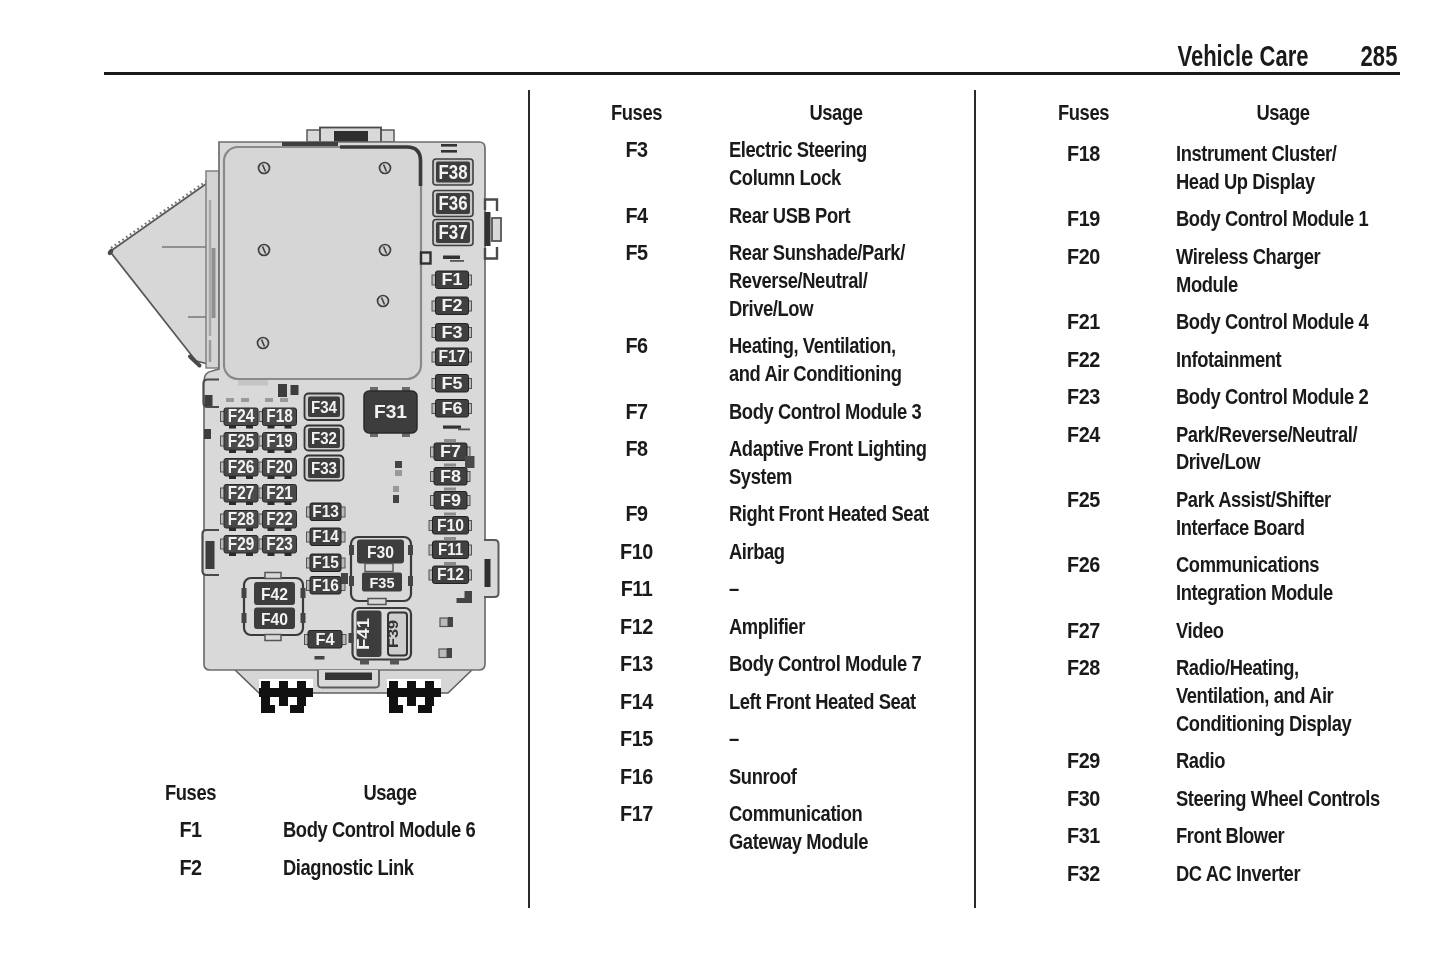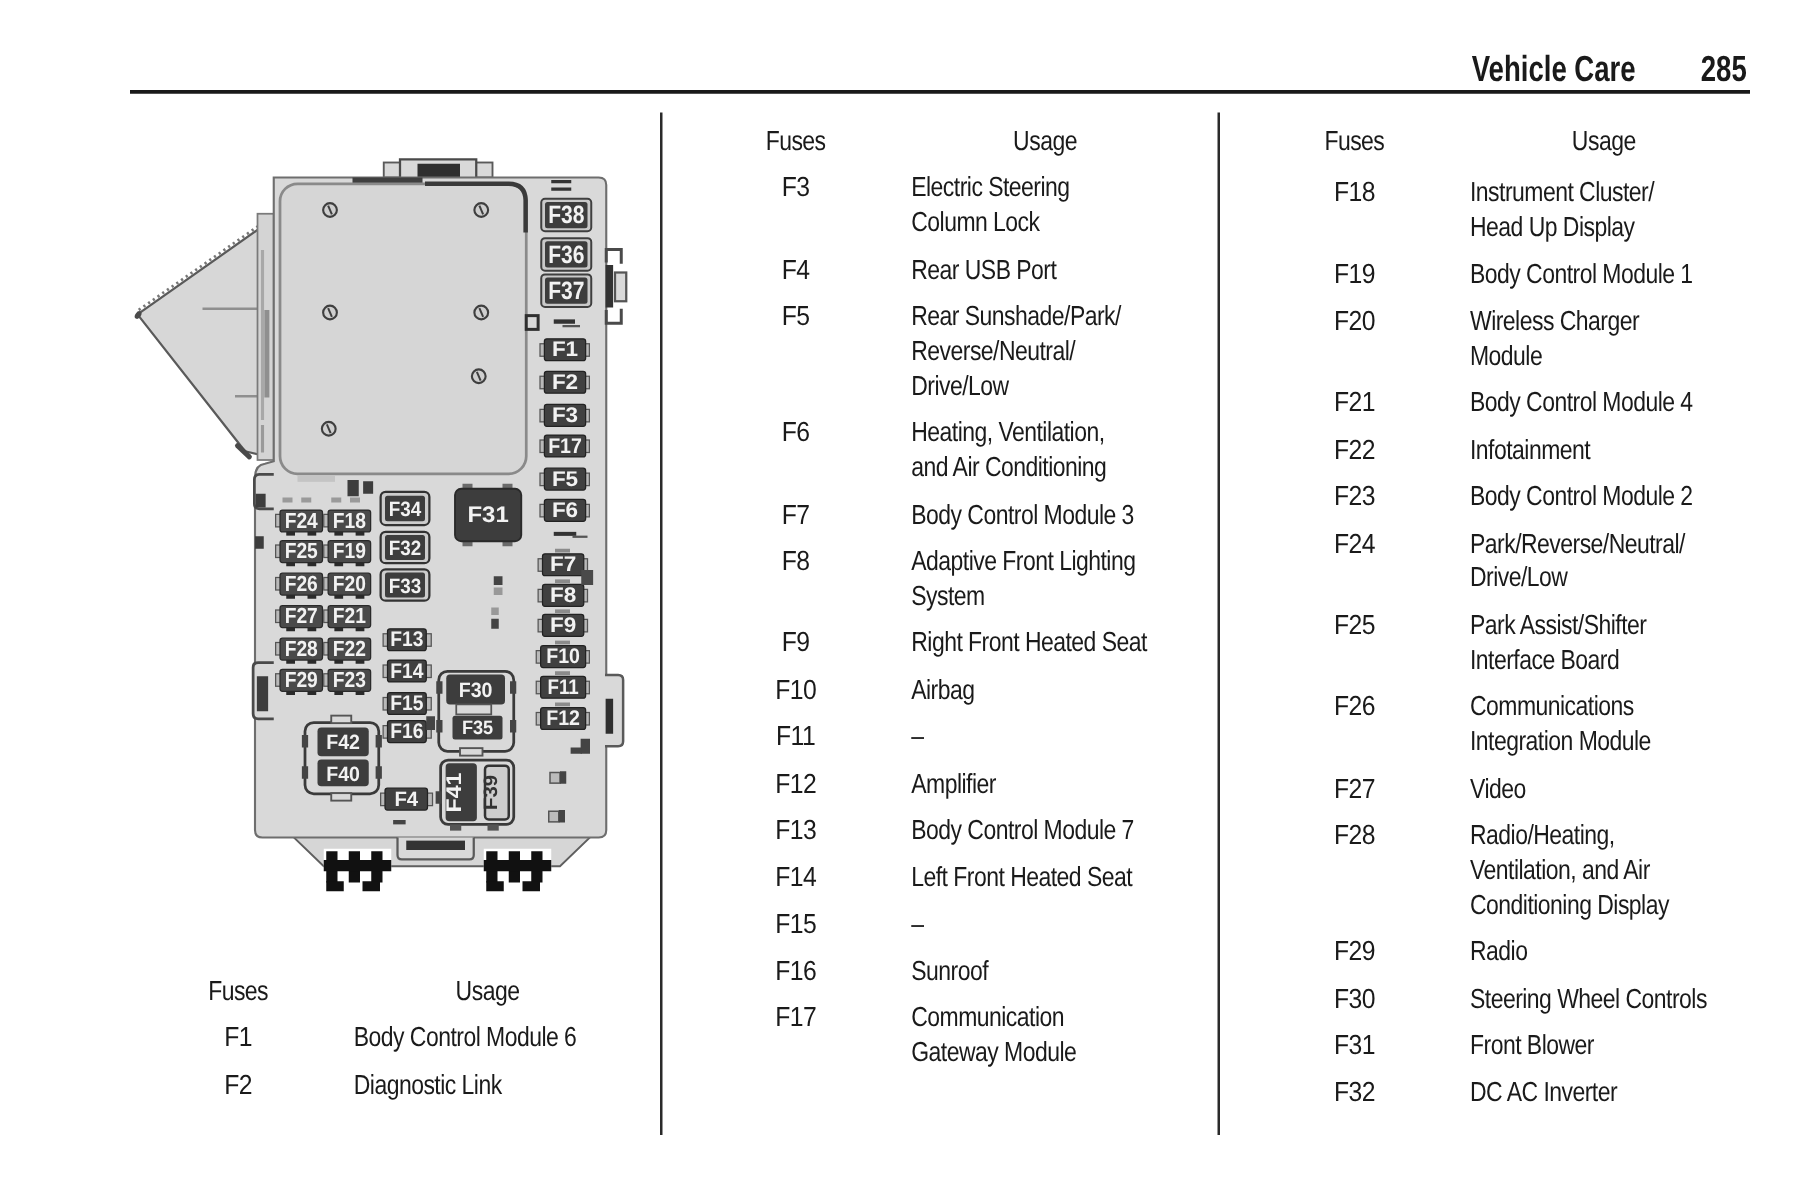--- a/index.html
+++ b/index.html
@@ -1,19 +1,19 @@
 <!DOCTYPE html>
 <html><head>
 <meta charset="utf-8">
 <style>
 html,body{margin:0;padding:0;}
 body{width:1445px;height:962px;background:#ffffff;position:relative;overflow:hidden;
      font-family:"Liberation Sans", sans-serif;color:#1a1a1a;}
 .hdr{position:absolute;font-weight:bold;font-size:29px;white-space:nowrap;transform:scaleX(0.76);}
-.col{position:absolute;width:420px;font-weight:normal;font-size:22px;letter-spacing:-0.5px;line-height:27.8px;}
+.col{position:absolute;width:420px;font-weight:bold;font-size:22px;letter-spacing:-0.5px;line-height:27.8px;}
 .row{position:relative;margin-bottom:9.7px;}
 .fn{position:absolute;left:0;top:0;width:181px;text-align:center;transform:scaleX(0.9);}
 .fu{display:block;margin-left:183px;white-space:nowrap;transform:scaleX(0.835);transform-origin:0 50%;}
 .h .fuh{position:absolute;left:0;top:0;width:181px;text-align:center;transform:scaleX(0.835);}
 .h .ush{position:absolute;left:183px;top:0;width:214px;text-align:center;transform:scaleX(0.835);}
 .h{height:27.8px;}
 .colR .h{margin-bottom:13.4px;}
 .vline{position:absolute;width:2px;background:#2a2a2a;}
 </style>
 </head>

